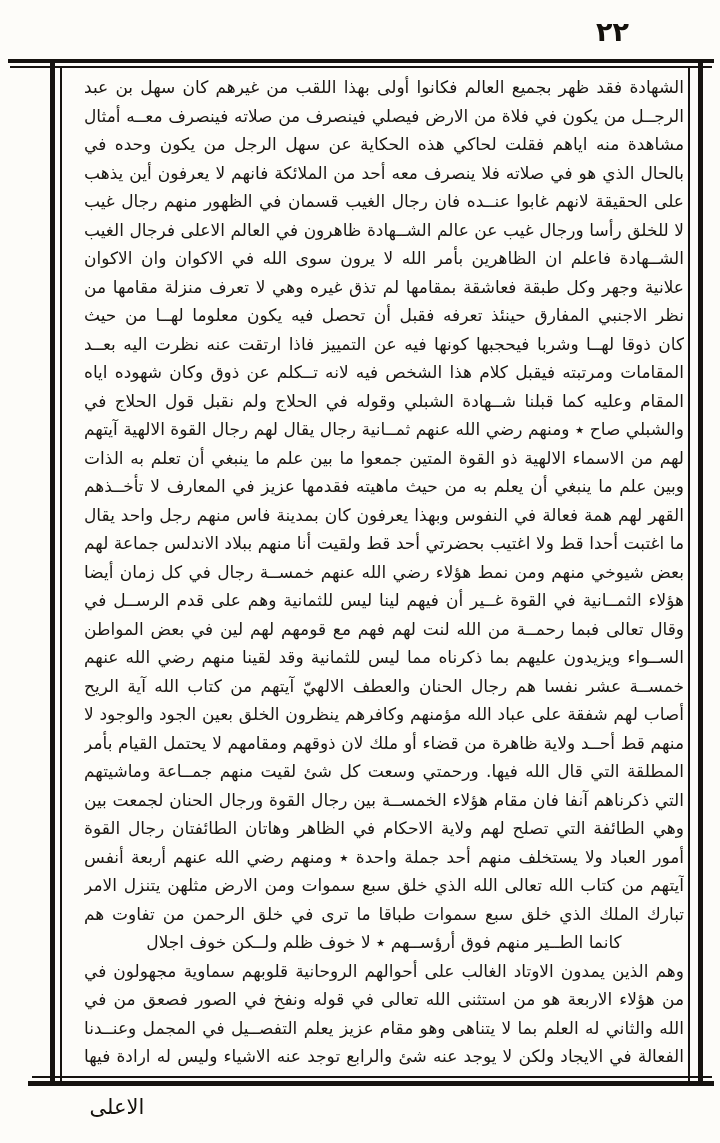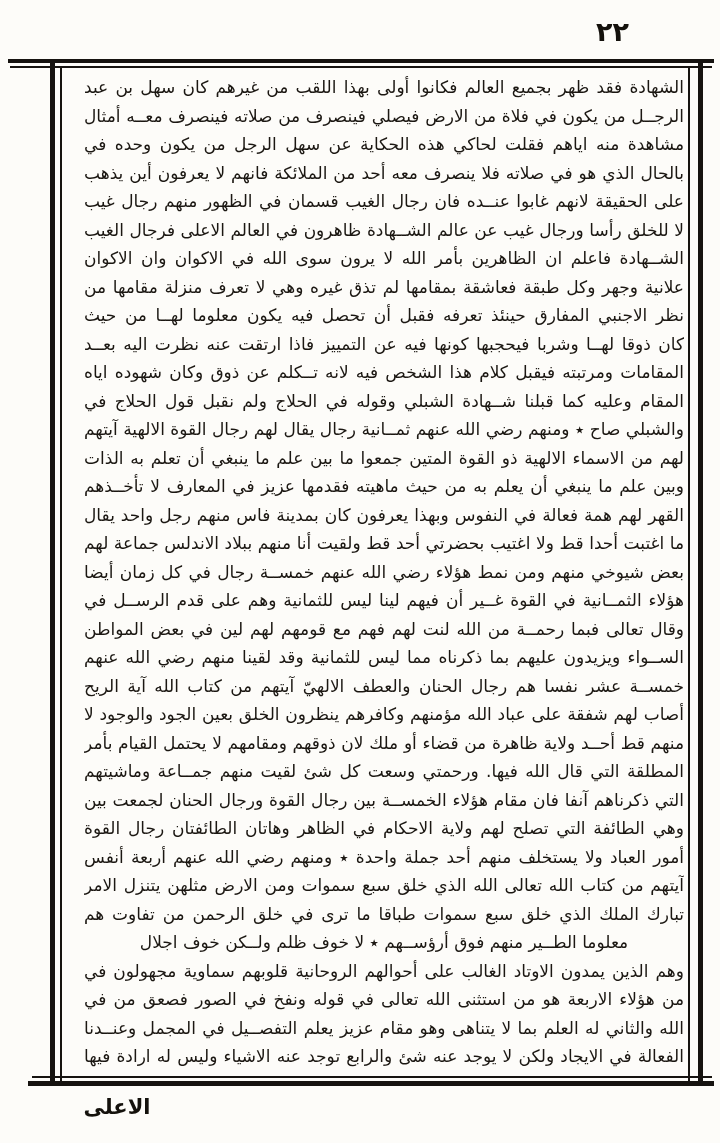--- a/index.html
+++ b/index.html
@@ -68,21 +68,21 @@
     padding: 0 55px;
   }
   .catchword {
     position: absolute;
     top: 1095px;
     left: 82px;
     width: 70px;
     text-align: center;
     direction: rtl;
     font-size: 21px;
-    font-weight: bold;
+    font-weight: normal;
     color: #14110c;
   }
 </style>
 </head>
 <body>
 
 <div class="page">
 
   <div class="page-number">٢٢</div>
 
@@ -119,21 +119,21 @@
     <div class="line">الســواء ويزيدون عليهم بما ذكرناه مما ليس للثمانية وقد لقينا منهم رضي الله عنهم وانتفعنا بهم ٭ ومنهم رضي الله عنهم</div>
     <div class="line">خمســة عشر نفسا هم رجال الحنان والعطف الالهيّ  آيتهم من كتاب الله آية الريح السليمانية تجري بأمره رخاء حيث</div>
     <div class="line">أصاب لهم شفقة على عباد الله مؤمنهم وكافرهم ينظرون الخلق بعين الجود والوجود لا بعين الحــكم والقضاء لا يولي الله</div>
     <div class="line">منهم قط أحــد ولاية ظاهرة من قضاء أو ملك لان ذوقهم ومقامهم لا يحتمل القيام بأمر الخلق فهم مع الحق في الرحمــة</div>
     <div class="line">المطلقة التي قال الله فيها. ورحمتي وسعت كل شئ  لقيت منهم جمــاعة وماشيتهم على هذا القدم وانتقلت منهم الى الخمسة</div>
     <div class="line">التي ذكرناهم آنفا فان مقام هؤلاء الخمســة بين رجال القوة ورجال الحنان لجمعت بين الطرفين فــكانت واسطة العقد</div>
     <div class="line">وهي الطائفة التي تصلح لهم ولاية الاحكام في الظاهر  وهاتان الطائفتان رجال القوة ورجال الحنان لا يكون منهم وال أبدا</div>
     <div class="line">أمور العباد ولا يستخلف منهم أحد جملة واحدة ٭ ومنهم رضي الله عنهم أربعة أنفس في كل زمان لا يزيدون ولا ينقصون</div>
     <div class="line">آيتهم من كتاب الله تعالى  الله الذي خلق سبع سموات ومن الارض مثلهن يتنزل الامر بينهن  وآيتهم أيضا في سورة</div>
     <div class="line">تبارك  الملك الذي خلق سبع سموات طباقا ما ترى في خلق الرحمن من تفاوت  هم رجال الهيبة والجلال</div>
-    <div class="line verse">معلوما الطــير منهم فوق أرؤســهم ٭ لا خوف ظلم ولــكن خوف اجلال</div>
+    <div class="line verse">كانما الطــير منهم فوق أرؤســهم ٭ لا خوف ظلم ولــكن خوف اجلال</div>
     <div class="line">وهم الذين يمدون الاوتاد الغالب على أحوالهم الروحانية قلوبهم سماوية مجهولون في الارض معروفون في السماء الواحــد</div>
     <div class="line">من هؤلاء الاربعة هو من استثنى الله تعالى في قوله  ونفخ في الصور فصعق من في السموات ومن في الارض الا من شاء</div>
     <div class="line">الله  والثاني له العلم بما لا يتناهى وهو مقام عزيز يعلم التفصــيل في المجمل وعنــدنا ليس في علمه مجمل  والثالث له الهمة</div>
     <div class="line">الفعالة في الايجاد ولكن لا يوجد عنه شئ والرابع توجد عنه الاشياء وليس له ارادة فيها ولا همــة متعلقة بها أطبق العالم</div>
   </div>
 
   <div class="catchword">الاعلى</div>
 
 </div>
 

